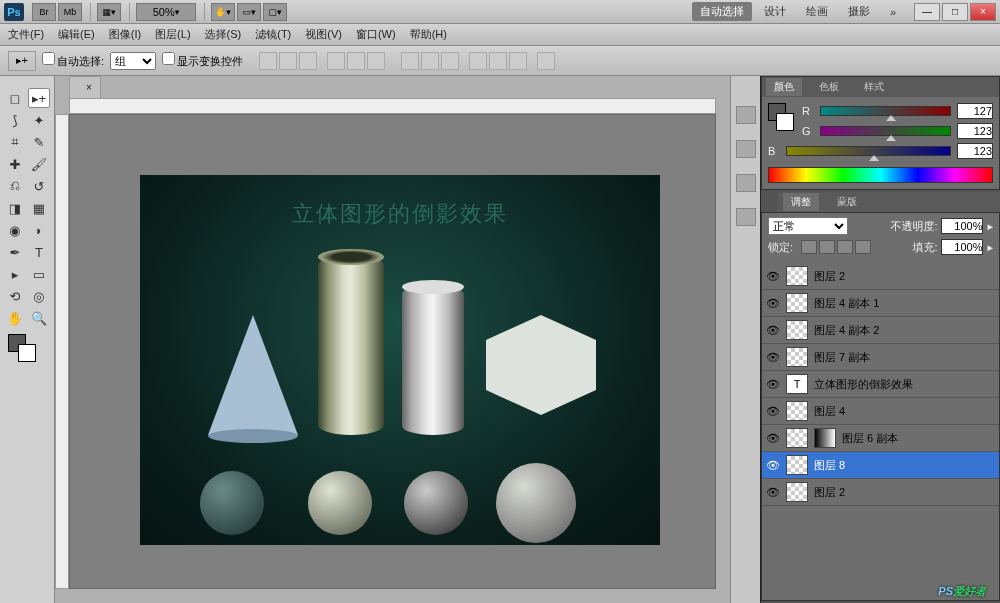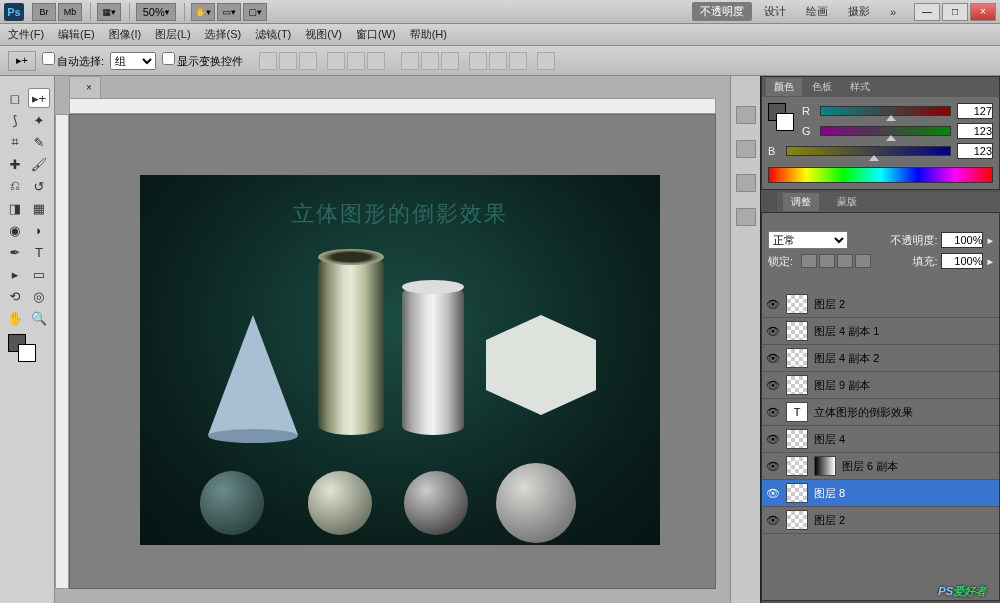--- a/index.html
+++ b/index.html
@@ -2,21 +2,21 @@
 <html><head>
 <meta charset="utf-8">
 <style>
 * { margin: 0; padding: 0; box-sizing: border-box; font-family: "Microsoft YaHei", sans-serif; font-size: 11px; }
 body { background: #535353; width: 1000px; height: 603px; overflow: hidden; position: relative; }
 
 .titlebar { height: 24px; background: linear-gradient(#d6d6d6, #bcbcbc); display: flex; align-items: center; padding: 0 4px; border-bottom: 1px solid #888; }
 .titlebar .ps-logo { width: 20px; height: 18px; background: #1a3a5a; color: #4fc3f7; display: flex; align-items: center; justify-content: center; font-weight: bold; border-radius: 2px; margin-right: 8px; }
 .titlebar .tb-btn { width: 24px; height: 18px; background: #999; border: 1px solid #777; margin-right: 2px; font-size: 9px; display: flex; align-items: center; justify-content: center; }
 .titlebar .sep { width: 1px; height: 18px; background: #999; margin: 0 6px; }
-.titlebar .zoom { width: 40px; }
+.titlebar .zoom { width: 60px; }
 .titlebar .spacer { flex: 1; }
 .ws-btn { padding: 2px 8px; margin: 0 2px; color: #333; }
 .ws-btn.active { background: #7a7a7a; color: #fff; border-radius: 2px; }
 .window-controls { display: flex; gap: 2px; margin-left: 8px; }
 .window-controls > div { width: 26px; height: 18px; border: 1px solid #888; display: flex; align-items: center; justify-content: center; font-size: 10px; }
 .win-close { background: linear-gradient(#e77, #c33); color: #fff; }
 .win-min, .win-max { background: #ddd; }
 
 .menubar { height: 22px; background: linear-gradient(#d4d4d4, #bcbcbc); display: flex; align-items: center; padding: 0 8px; gap: 14px; border-bottom: 1px solid #888; }
 .menubar span { color: #222; cursor: default; }
@@ -60,42 +60,42 @@
 .s1 { left: 60px; background: radial-gradient(circle at 35% 30%, #6a8a88 0%, #2a4240 80%); }
 .s2 { left: 168px; background: radial-gradient(circle at 35% 30%, #e0e4d4 0%, #5a6050 90%); }
 .s3 { left: 264px; background: radial-gradient(circle at 35% 30%, #ccc 0%, #333 90%); }
 .s4 { left: 356px; background: radial-gradient(circle at 35% 30%, #d8dad4 0%, #666 90%); width: 80px; height: 80px; top: 288px; }
 
 .side-strip { width: 30px; background: #c8c8c8; border-left: 1px solid #888; display: flex; flex-direction: column; align-items: center; padding-top: 30px; gap: 16px; }
 .side-strip > div { width: 20px; height: 18px; background: #aaa; border: 1px solid #888; }
 
 .panels { width: 240px; background: #535353; border-left: 1px solid #222; display: flex; flex-direction: column; }
 .panel { background: #6e6e6e; border: 1px solid #333; margin-bottom: 2px; }
-.panel-tabs { height: 20px; background: #5a5a5a; display: flex; align-items: center; gap: 2px; padding: 0 4px; }
+.panel-tabs { height: 20px; background: #5a5a5a; display: flex; align-items: center; gap: 9px; padding: 0 4px; }
 .ptab { padding: 2px 8px; color: #ccc; font-size: 10px; }
 .ptab.active { background: #6e6e6e; color: #eee; }
 .panel-body { padding: 6px; }
 
 .color-row { display: flex; align-items: center; gap: 6px; margin-bottom: 4px; }
 .color-row .lbl { width: 12px; color: #eee; }
 .color-row .slider { flex: 1; height: 10px; border: 1px solid #333; position: relative; }
 .slider-r { background: linear-gradient(90deg, #088, #800); }
 .slider-g { background: linear-gradient(90deg, #808, #080); }
 .slider-b { background: linear-gradient(90deg, #880, #008); }
 .color-row .slider::after { content:""; position:absolute; top:8px; left:50%; width:0; height:0; border-left:5px solid transparent; border-right:5px solid transparent; border-bottom:6px solid #ccc; }
 .color-row input { width: 36px; height: 16px; text-align: right; border: 1px solid #333; }
 .spectrum { height: 16px; background: linear-gradient(90deg, red, yellow, lime, cyan, blue, magenta, red); margin-top: 4px; border: 1px solid #333; }
 .color-swatches { float: left; width: 28px; height: 36px; position: relative; margin-right: 6px; }
 .color-swatches .fg2 { width:18px; height:18px; background:#555; border:1px solid #000; position:absolute; }
 .color-swatches .bg2 { width:18px; height:18px; background:#fff; border:1px solid #000; position:absolute; left:8px; top:10px; }
 
 .adjust-bar { height: 20px; background: #5a5a5a; display: flex; align-items: center; padding: 0 6px; gap: 10px; color: #ccc; font-size: 10px; margin-left: 16px; }
 
 .layers-panel { flex: 1; display: flex; flex-direction: column; }
-.layers-controls { padding: 18px 6px; color: #eee; font-size: 10px; }
+.layers-controls { padding: 4px 6px; color: #eee; font-size: 10px; }
 .layers-controls .row { display: flex; align-items: center; gap: 4px; margin-bottom: 4px; }
 .layers-controls select { width: 80px; height: 18px; }
 .layers-controls input { width: 42px; height: 16px; border: 1px solid #333; text-align: right; }
 .lock-icons { display: inline-flex; gap: 2px; margin-left: 4px; }
 .lock-icons > span { width: 16px; height: 14px; background: #888; border: 1px solid #555; display: inline-block; }
 
 .layers-list { flex: 1; overflow: auto; background: #6e6e6e; }
 .layer { display: flex; align-items: center; height: 27px; border-bottom: 1px solid #555; padding: 0 4px; gap: 6px; color: #000; font-size: 10px; }
 .layer.sel { background: #3874d1; color: #fff; }
 .layer .eye { width: 14px; height: 14px; display: flex; align-items: center; justify-content: center; }
@@ -115,21 +115,21 @@
   <div class="tb-btn">Mb</div>
   <div class="sep"></div>
   <div class="tb-btn">▦▾</div>
   <div class="sep"></div>
   <div class="tb-btn zoom"><span>50%</span> ▾</div>
   <div class="sep"></div>
   <div class="tb-btn">✋▾</div>
   <div class="tb-btn">▭▾</div>
   <div class="tb-btn">▢▾</div>
   <div class="spacer"></div>
-  <span class="ws-btn active">不透明度</span>
+  <span class="ws-btn active">自动选择</span>
   <span class="ws-btn">设计</span>
   <span class="ws-btn">绘画</span>
   <span class="ws-btn">摄影</span>
   <span class="ws-btn">»</span>
   <div class="window-controls">
     <div class="win-min">—</div>
     <div class="win-max">□</div>
     <div class="win-close">×</div>
   </div>
 </div>
@@ -304,21 +304,21 @@
             <span>图层 4 副本 1</span>
           </div>
           <div class="layer">
             <span class="eye">👁</span>
             <div class="thumb"></div>
             <span>图层 4 副本 2</span>
           </div>
           <div class="layer">
             <span class="eye">👁</span>
             <div class="thumb"></div>
-            <span>图层 9 副本</span>
+            <span>图层 7 副本</span>
           </div>
           <div class="layer">
             <span class="eye">👁</span>
             <div class="thumb text">T</div>
             <span>立体图形的倒影效果</span>
           </div>
           <div class="layer">
             <span class="eye">👁</span>
             <div class="thumb"></div>
             <span>图层 4</span>

